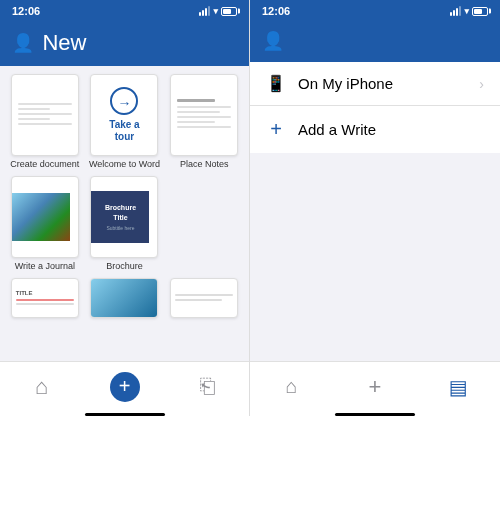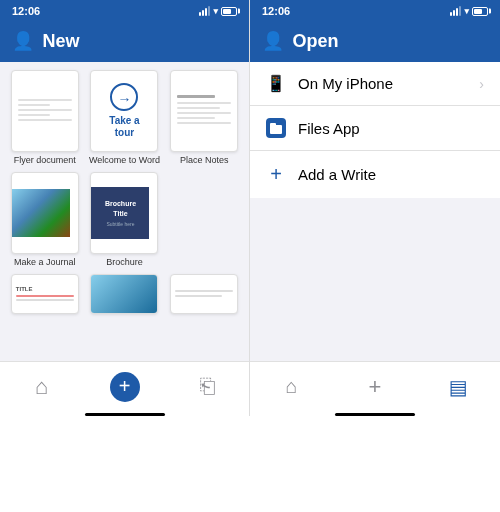--- a/index.html
+++ b/index.html
@@ -48,21 +48,21 @@
     
     .header {
       background: #1e5aa8;
       color: white;
       padding: 8px 12px 10px;
       display: flex;
       align-items: center;
       gap: 8px;
     }
     .header-icon { font-size: 18px; }
-    .header-title { font-size: 18px; font-weight: 700; }
+    .header-title { font-size: 22px; font-weight: 400; }
 
     
     .content {
       flex: 1;
       overflow-y: auto;
       background: #f2f2f7;
       padding: 8px;
     }
     .content::-webkit-scrollbar { display: none; }
 
@@ -265,21 +265,21 @@
       <div class="template-item">
         <div class="template-thumb thumb-blank">
           <div class="thumb-lines">
             <div class="thumb-line"></div>
             <div class="thumb-line short"></div>
             <div class="thumb-line"></div>
             <div class="thumb-line short"></div>
             <div class="thumb-line"></div>
           </div>
         </div>
-        <span class="template-label">Flyer document</span>
+        <span class="template-label">Create document</span>
       </div>
 
       <div class="template-item">
         <div class="template-thumb thumb-tour">
           <div class="tour-circle">
             <span class="tour-arrow">→</span>
           </div>
           <div class="tour-text">Take a<br>tour</div>
         </div>
         <span class="template-label">Welcome to Word</span>
@@ -302,21 +302,21 @@
 
       <div class="template-item">
         <div class="template-thumb thumb-journal" style="padding:0">
           <div style="width:100%;height:48px;background:linear-gradient(135deg,#87CEEB 0%,#4682B4 40%,#228B22 70%,#8B4513 100%)"></div>
           <div style="padding:3px 4px">
             <div style="height:2px;background:#555;border-radius:1px;margin-bottom:2px;width:70%"></div>
             <div style="height:2px;background:#ddd;border-radius:1px;margin-bottom:2px"></div>
             <div style="height:2px;background:#ddd;border-radius:1px;margin-bottom:2px;width:80%"></div>
           </div>
         </div>
-        <span class="template-label">Make a Journal</span>
+        <span class="template-label">Write a Journal</span>
       </div>
 
 
 
       <div class="template-item">
         <div class="template-thumb" style="padding:0">
           <div style="height:52px;background:#2c3e6b;width:100%;display:flex;flex-direction:column;align-items:center;justify-content:center">
             <div style="color:white;font-size:7px;font-weight:700;text-align:center;line-height:1.4">Brochure<br>Title</div>
             <div style="color:#9ab;font-size:5px;margin-top:2px">Subtitle here</div>
           </div>
@@ -384,40 +384,30 @@
       </div>
       <span class="wifi-icon">▾</span>
       <div class="battery">
         <div class="battery-fill"></div>
       </div>
     </div>
   </div>
 
   <div class="header">
     <span class="header-icon">👤</span>
-    <span class="header-title">Open</span>
   </div>
 
   <div class="open-list">
 
     <div class="open-item">
       <span class="open-item-icon" style="font-size:16px">📱</span>
       <span class="open-item-label">On My iPhone</span>
       <span class="open-item-chevron">›</span>
     </div>
 
-    <div class="open-item">
-      <div class="files-icon">
-        <svg width="14" height="14" viewBox="0 0 14 14">
-          <rect x="1" y="4" width="12" height="9" rx="1" fill="white"></rect>
-          <rect x="1" y="2" width="6" height="4" rx="1" fill="white"></rect>
-        </svg>
-      </div>
-      <span class="open-item-label">Files App</span>
-    </div>
 
     <div class="open-item">
       <span class="open-item-plus">+</span>
       <span class="open-item-label">Add a Write</span>
     </div>
 
   </div>
 
   <div class="tab-bar-right" style="margin-top:auto">
     <div class="tab-item-right">

